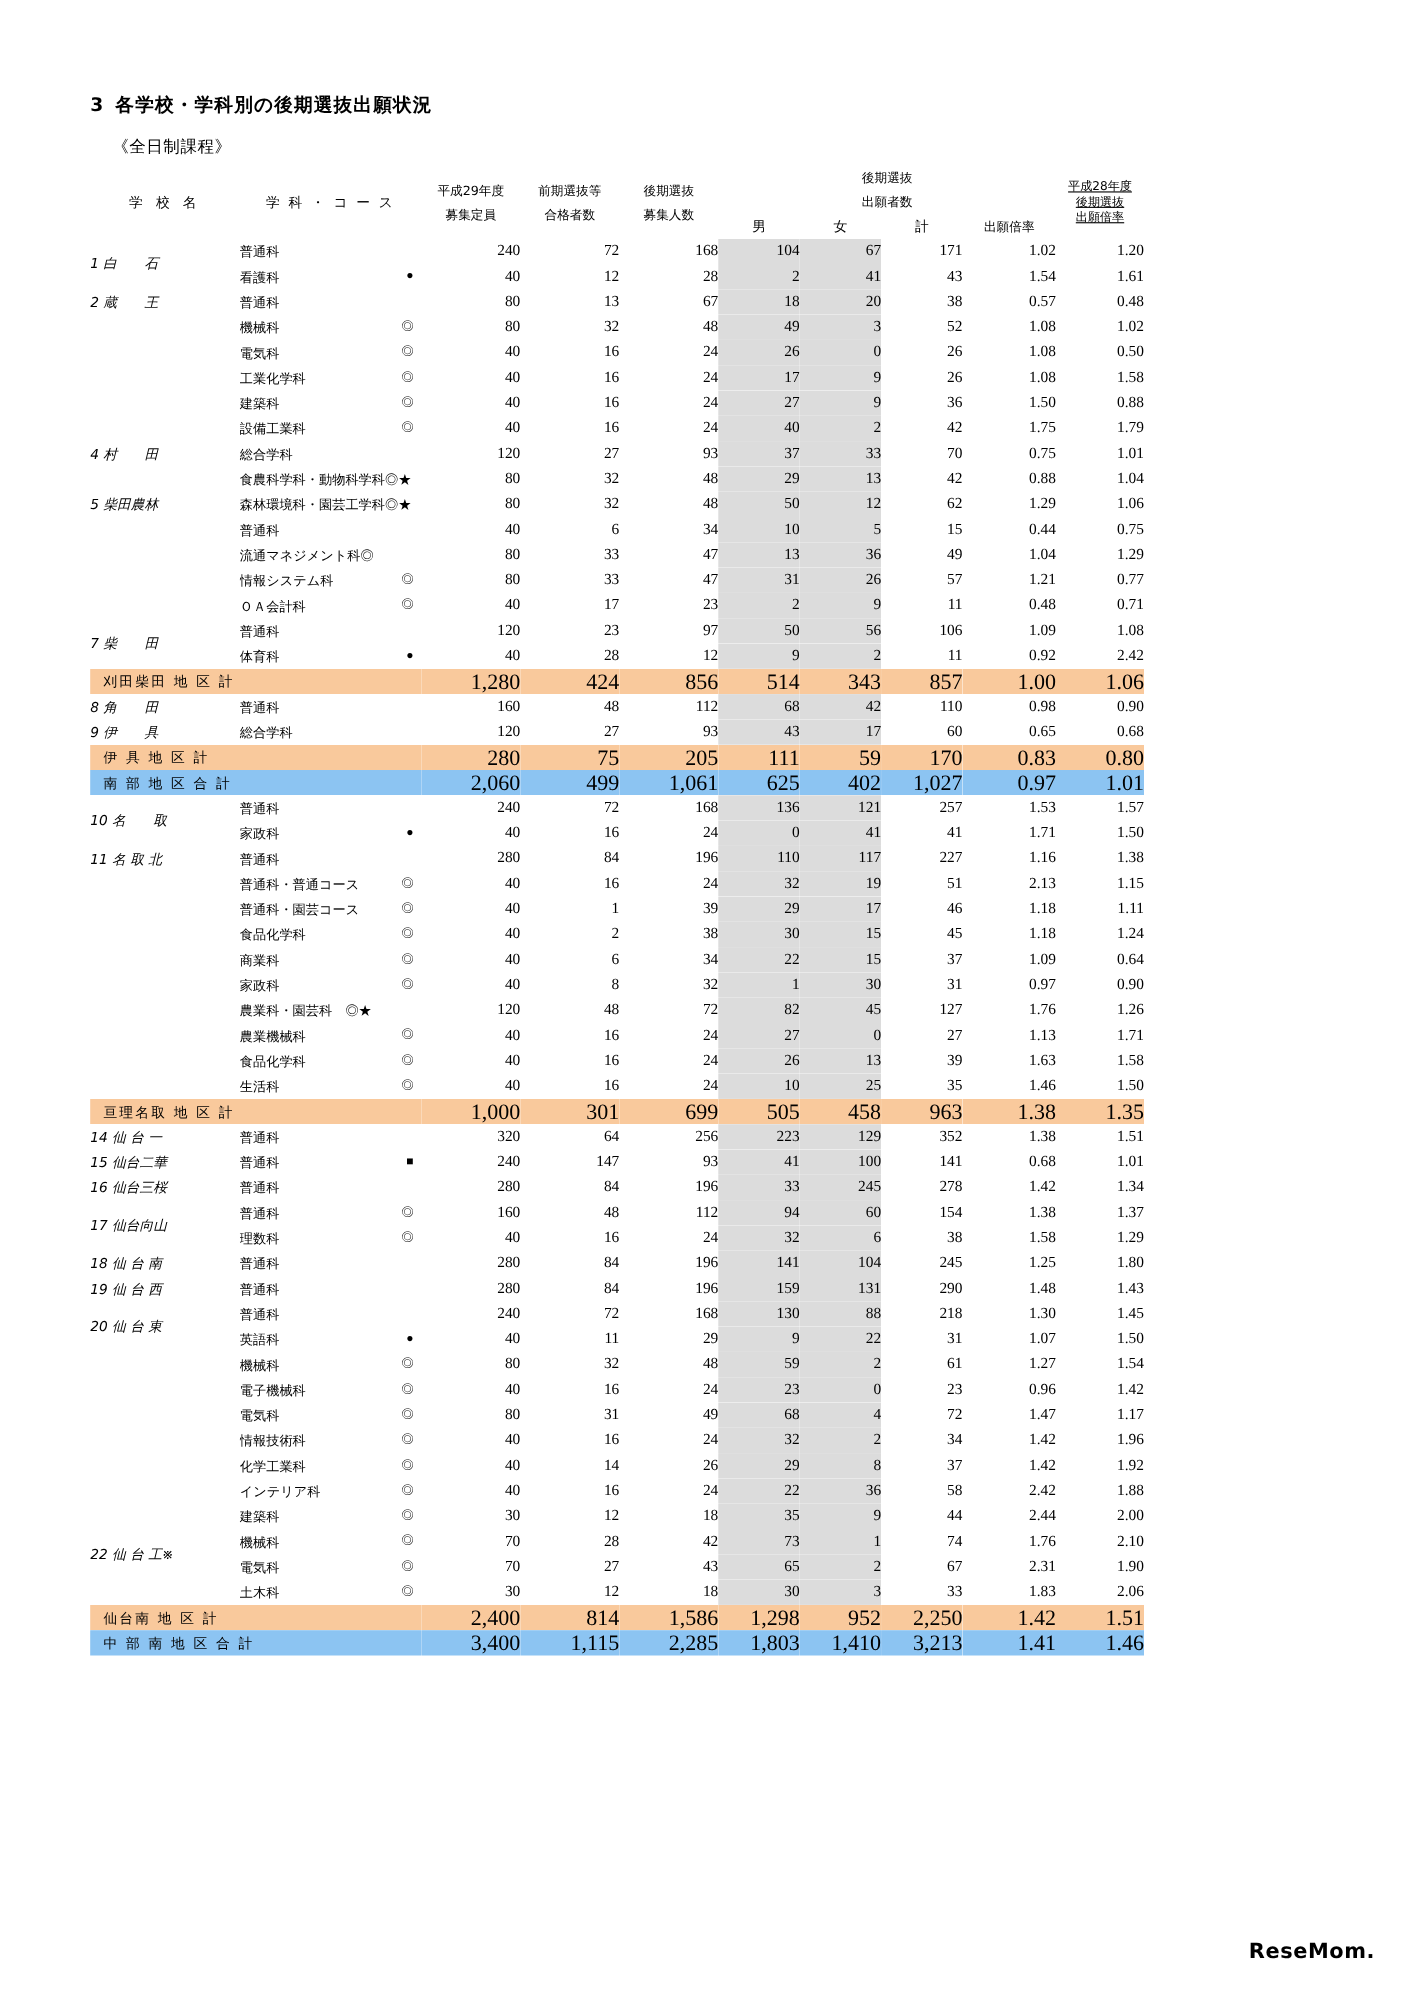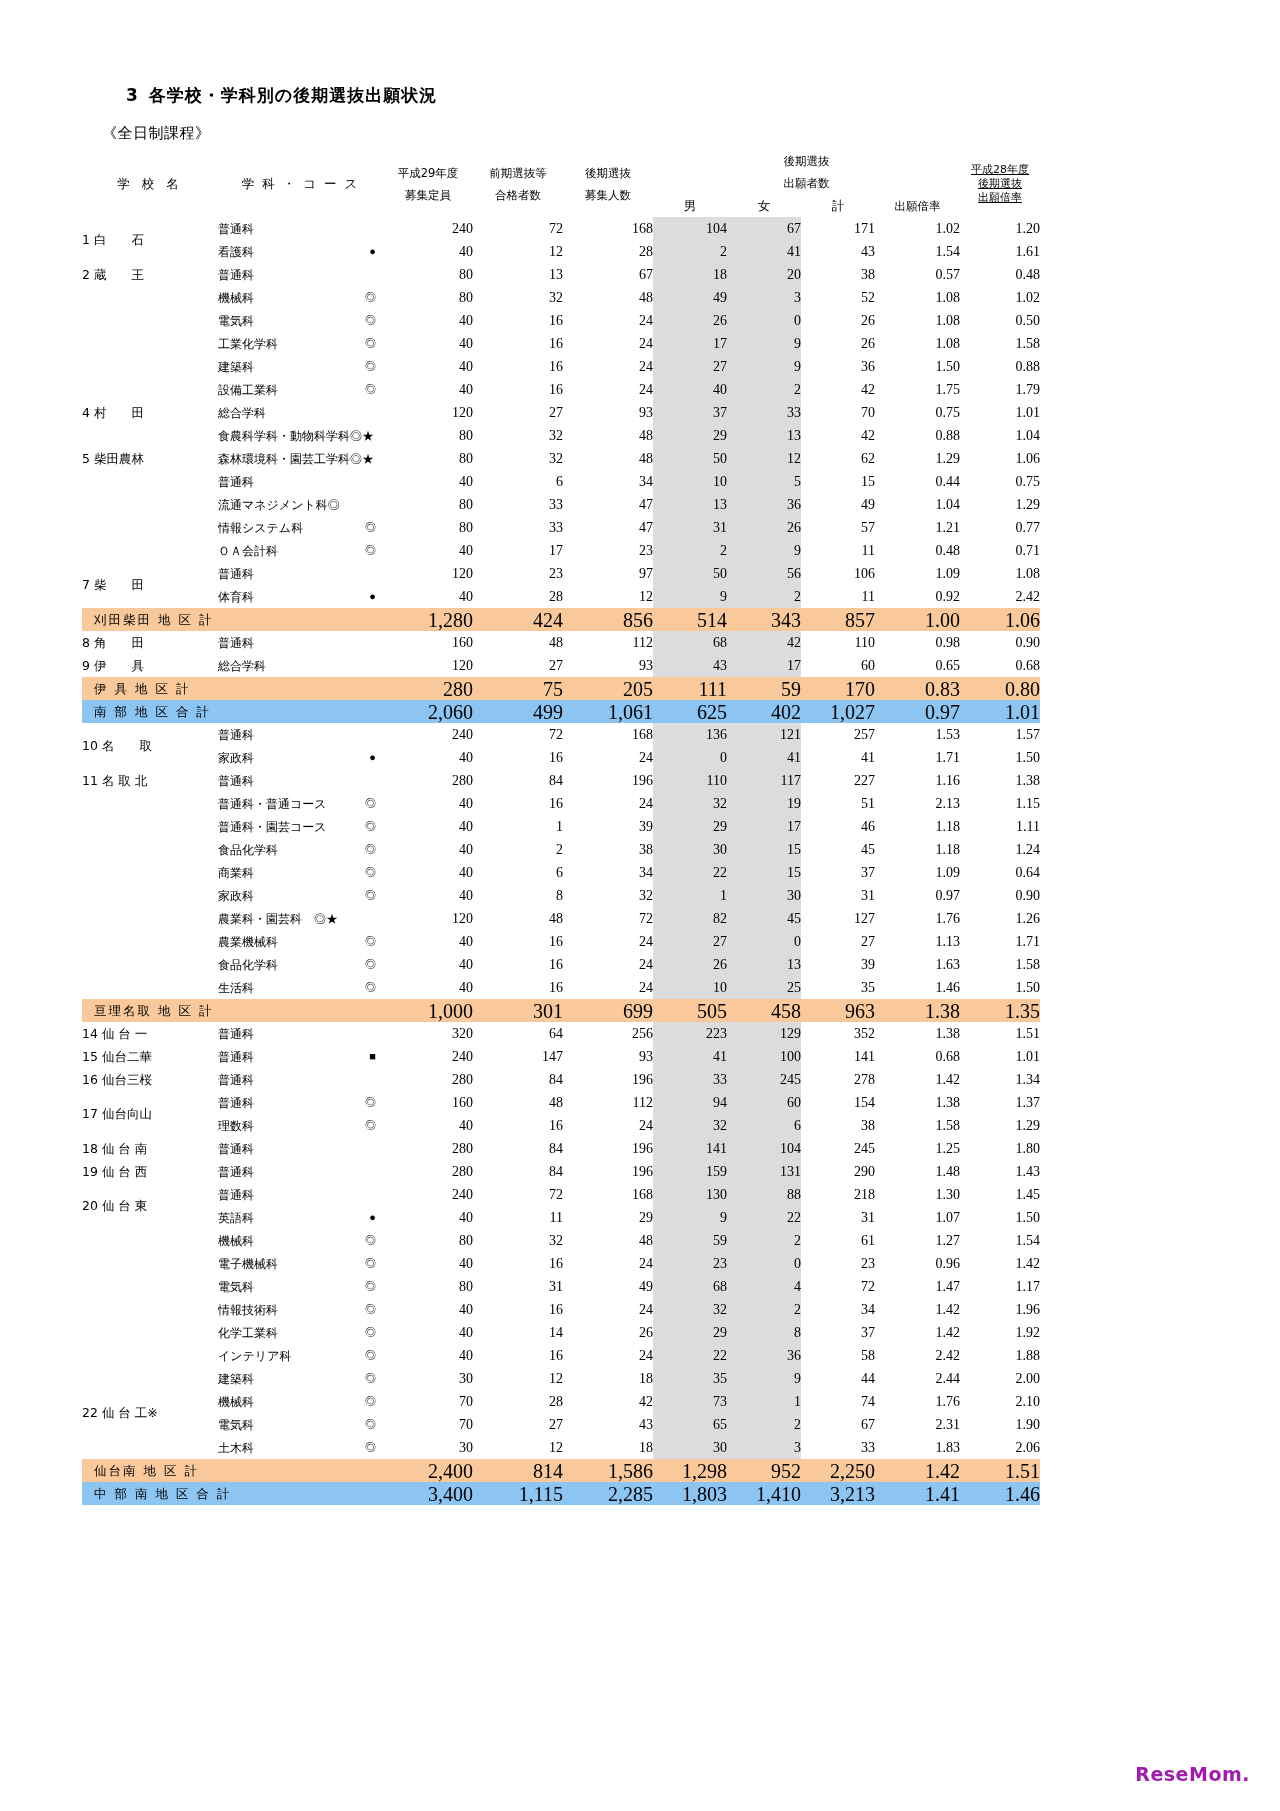--- a/index.html
+++ b/index.html
@@ -12,21 +12,20 @@
   }
   .page{
     position:absolute;left:0;top:0;width:1280px;height:1811px;
     background:#fff;
   }
   .doc-title{
     position:absolute;left:82px;top:84px;
     font-family:"DejaVu Sans","Liberation Sans",sans-serif;
     font-weight:bold;font-size:17px;letter-spacing:1px;
     white-space:nowrap;
-    margin-left:44px;
   }
   .doc-title .num{margin-right:10px;}
   .subtitle{
     position:absolute;left:82px;top:124px;
     font-family:"DejaVu Sans","Liberation Sans",sans-serif;
     font-size:15px;letter-spacing:0.5px;
     white-space:nowrap;
     margin-left:20px;
   }
   table.main{
@@ -69,20 +68,21 @@
   .hdr .two-line{font-size:11.5px;}
   .wide-sp{letter-spacing:4px;}
   .sp2{letter-spacing:2px;}
 
   
   td.school{
     text-align:left;
     padding-left:6px;
     font-size:12.5px;
     font-family:"DejaVu Sans","Liberation Sans",sans-serif;
+    font-style:italic;
   }
   td.course{
     text-align:left;
     padding-left:6px;
     padding-right:6px;
     font-size:12px;
     font-family:Liberation Serif, serif;
     position:relative;
   }
   td.course .mark{
@@ -103,21 +103,21 @@
     font-family:"DejaVu Sans","Liberation Sans",sans-serif;
     font-size:12.5px;letter-spacing:2px;
   }
   tr.sub-orange td.num, tr.sub-blue td.num{font-size:20px;}
 
   .watermark{
     position:absolute;right:30px;bottom:26px;
     font-family:"DejaVu Sans","Liberation Sans",sans-serif;
     font-size:19px;font-weight:bold;color:#9aa0a6;letter-spacing:0.5px;
   }
-  .watermark .r{color:#a21caf;}
+  .watermark .r{color:#000000;}
 </style>
 </head>
 <body>
 
 <div class="page">
 
   <div class="doc-title">
     <span class="num">3</span><span>各学校・学科別の後期選抜出願状況</span>
   </div>
 

